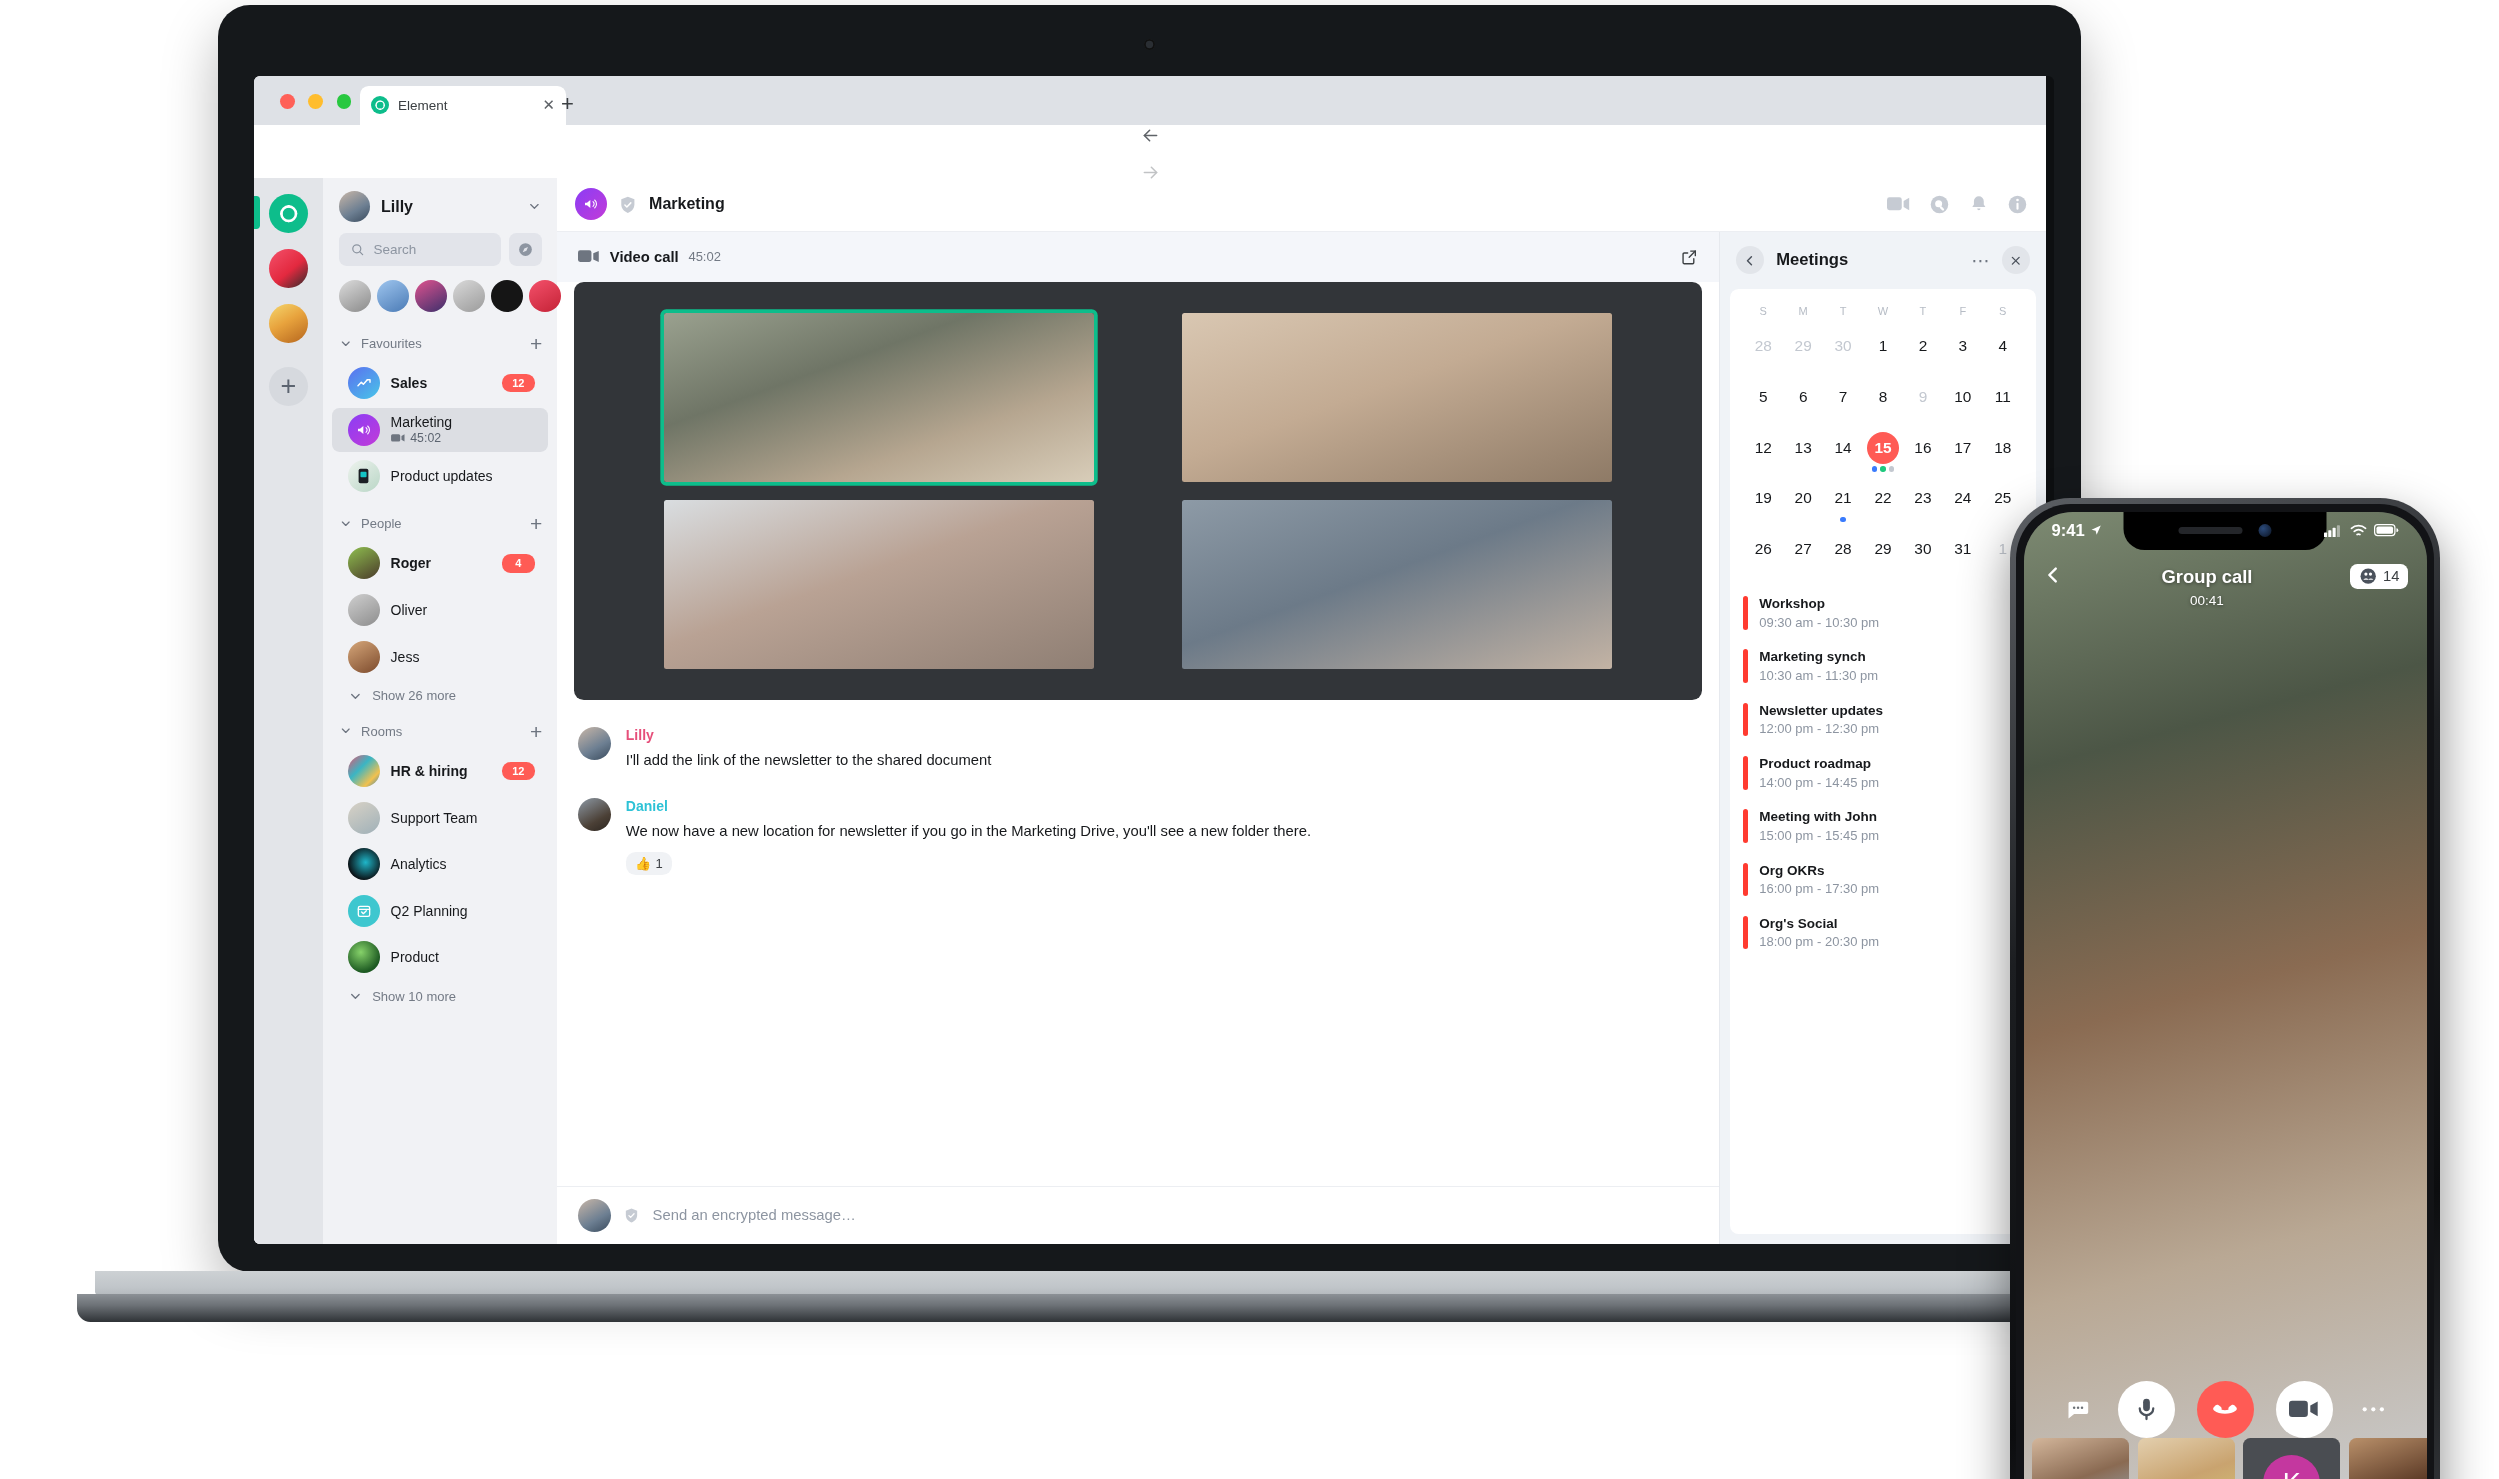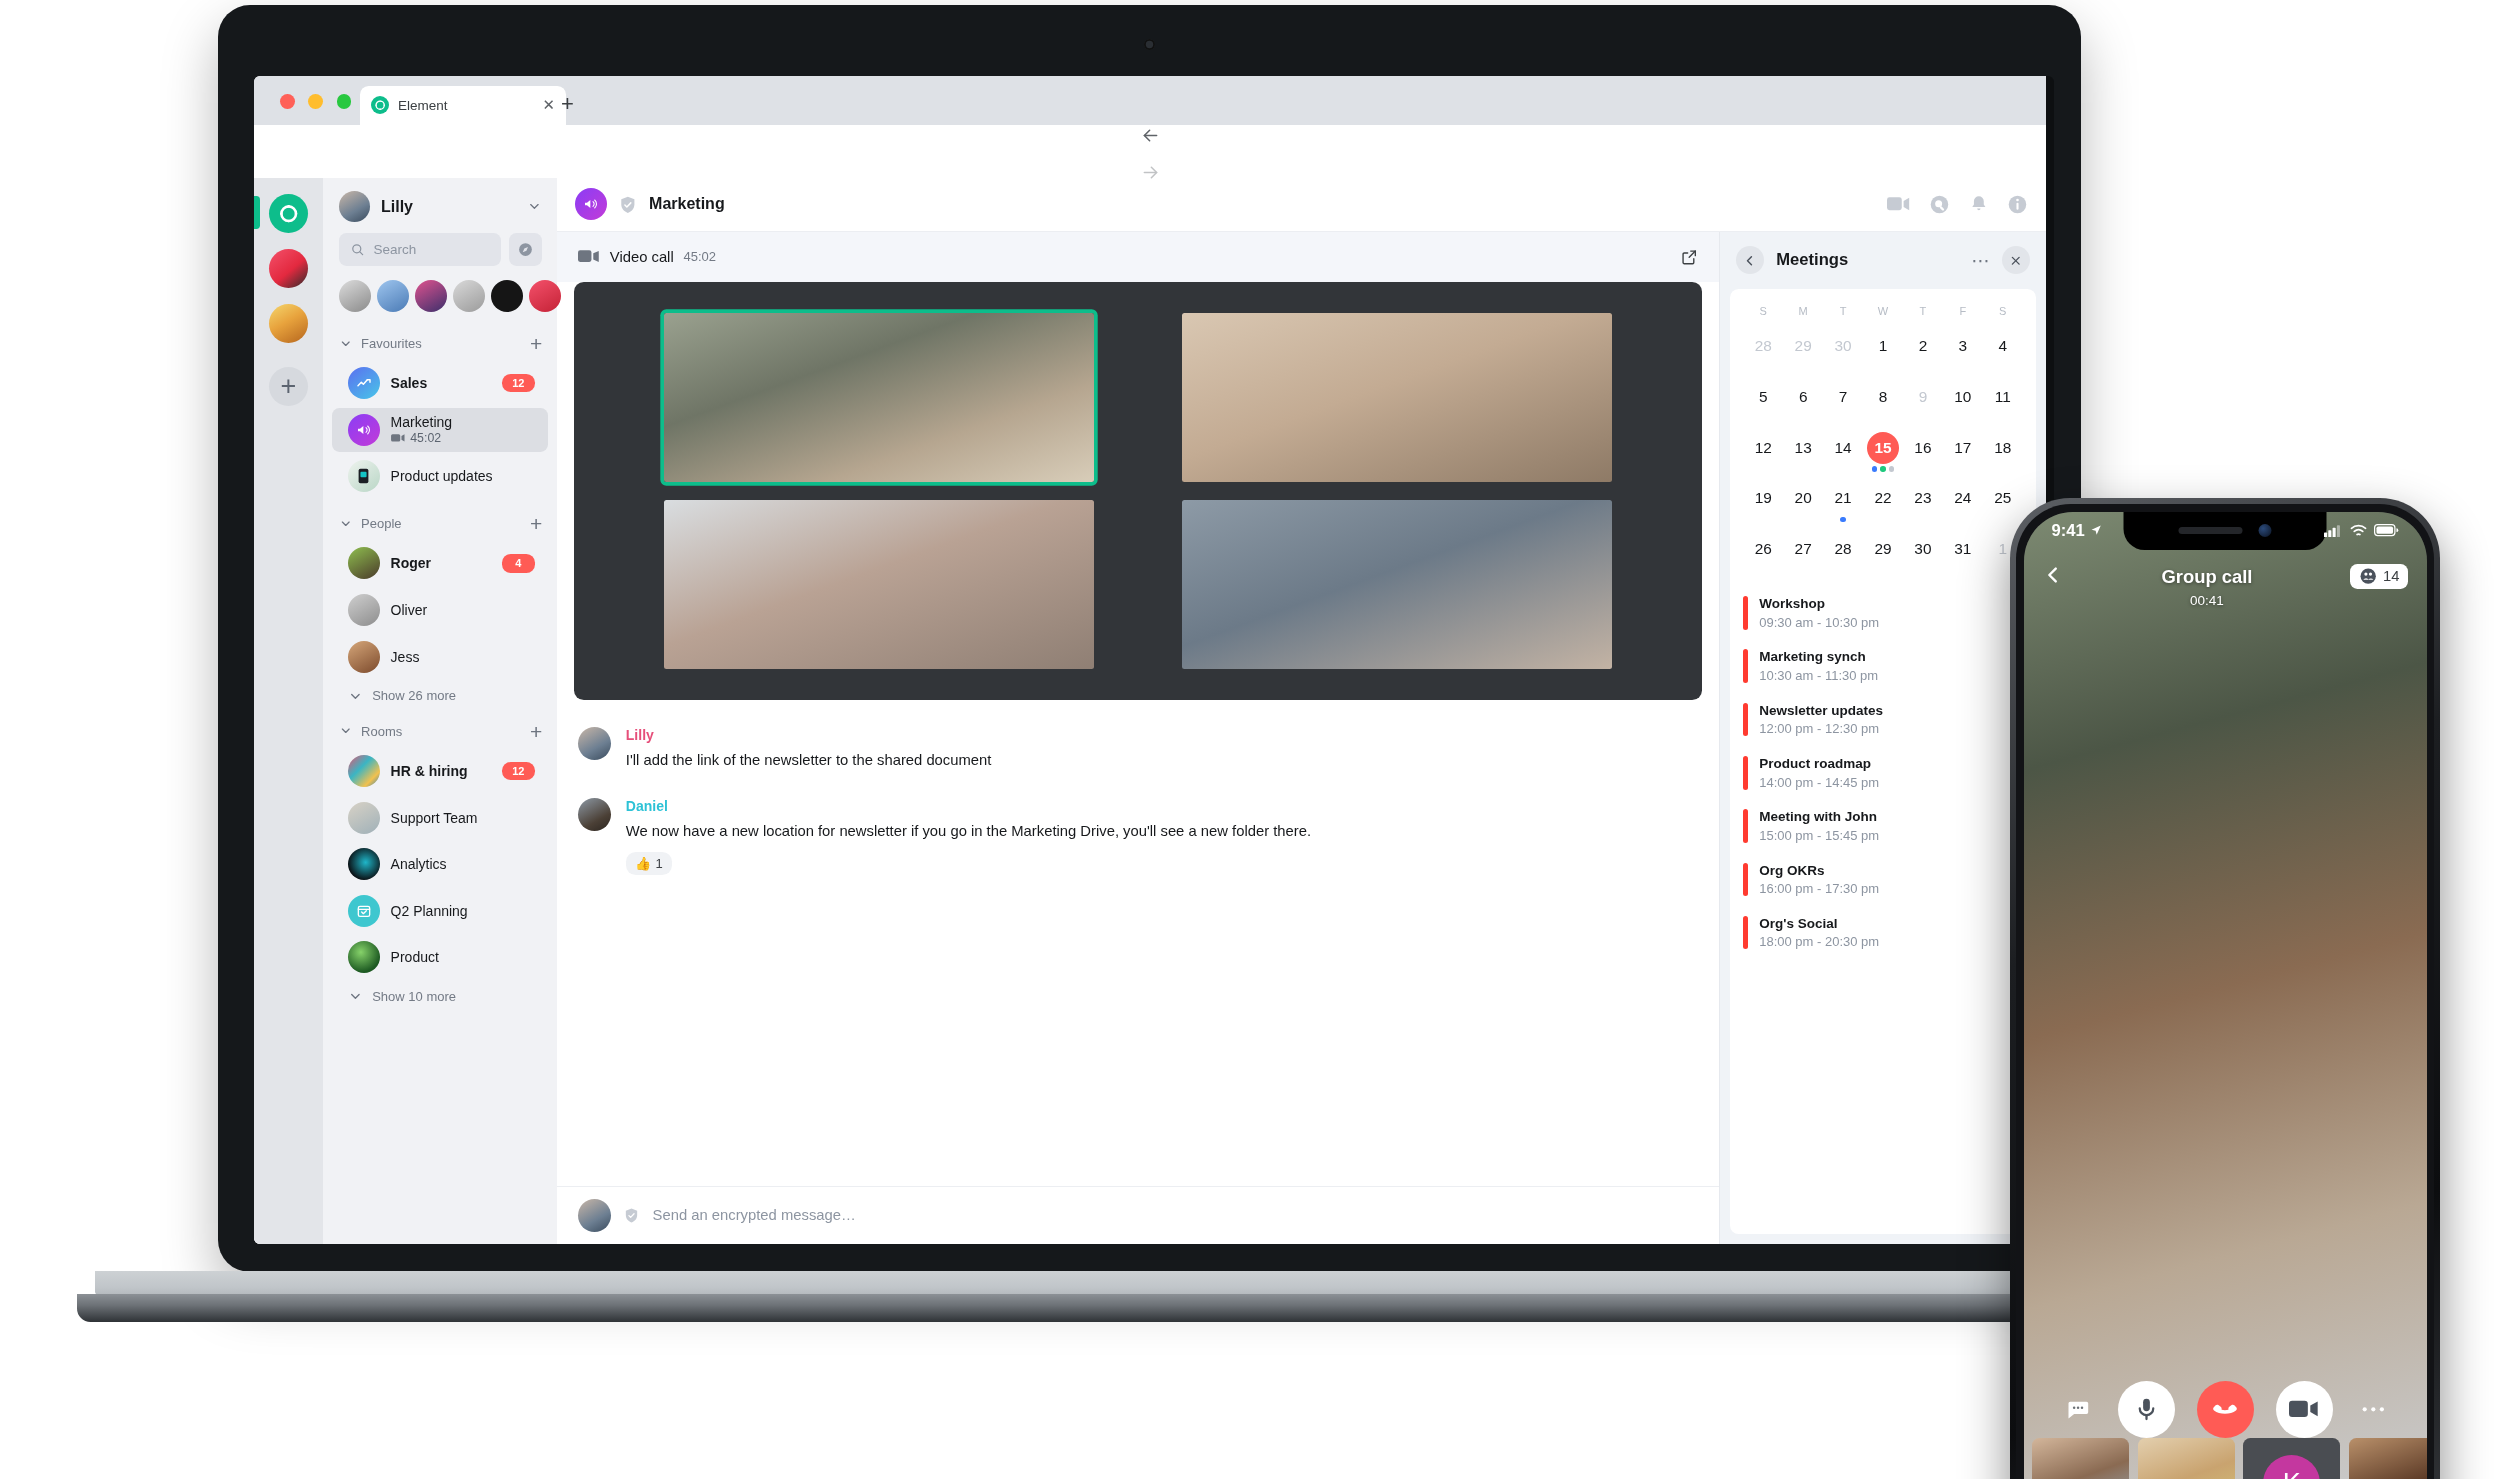--- a/index.html
+++ b/index.html
@@ -109,21 +109,21 @@
         background:linear-gradient(135deg,#8b3df5,#c23bd8);
         display:flex;align-items:center;justify-content:center;}
   .rv-shield{width:19.7px;height:19.7px;}
   .rv-title{font-size:16px;font-weight:bold;color:#17191c;}
   .rv-icons{margin-left:auto;display:flex;gap:18.4px;align-items:center;}
   .rv-body{flex:1;display:flex;min-height:0;}
   .timeline{flex:1;display:flex;flex-direction:column;min-width:0;}
 
   .callbar{height:50px;background:#f4f6fa;display:flex;align-items:center;
         gap:9.8px;padding:0 21px;}
-  .callbar-t{font-size:14.8px;font-weight:normal;color:#17191c;}
+  .callbar-t{font-size:14.8px;font-weight:bold;color:#17191c;}
   .callbar-time{font-size:13px;color:#737a85;}
   .callbar-pop{margin-left:auto;}
 
   .callgrid{margin:0 17px;height:418px;background:#323539;border-radius:9.8px;
         display:grid;grid-template-columns:1fr 1fr;grid-template-rows:1fr 1fr;
         gap:18.4px;padding:31px 55px;box-sizing:border-box;align-content:center;
         justify-items:center;}
   .tile{width:100%;height:100%;border-radius:2.5px;background-size:cover;
         background-position:center;position:relative;max-width:430px;}
   .tile.speaking{box-shadow:0 0 0 3.7px #0dbd8b;}

